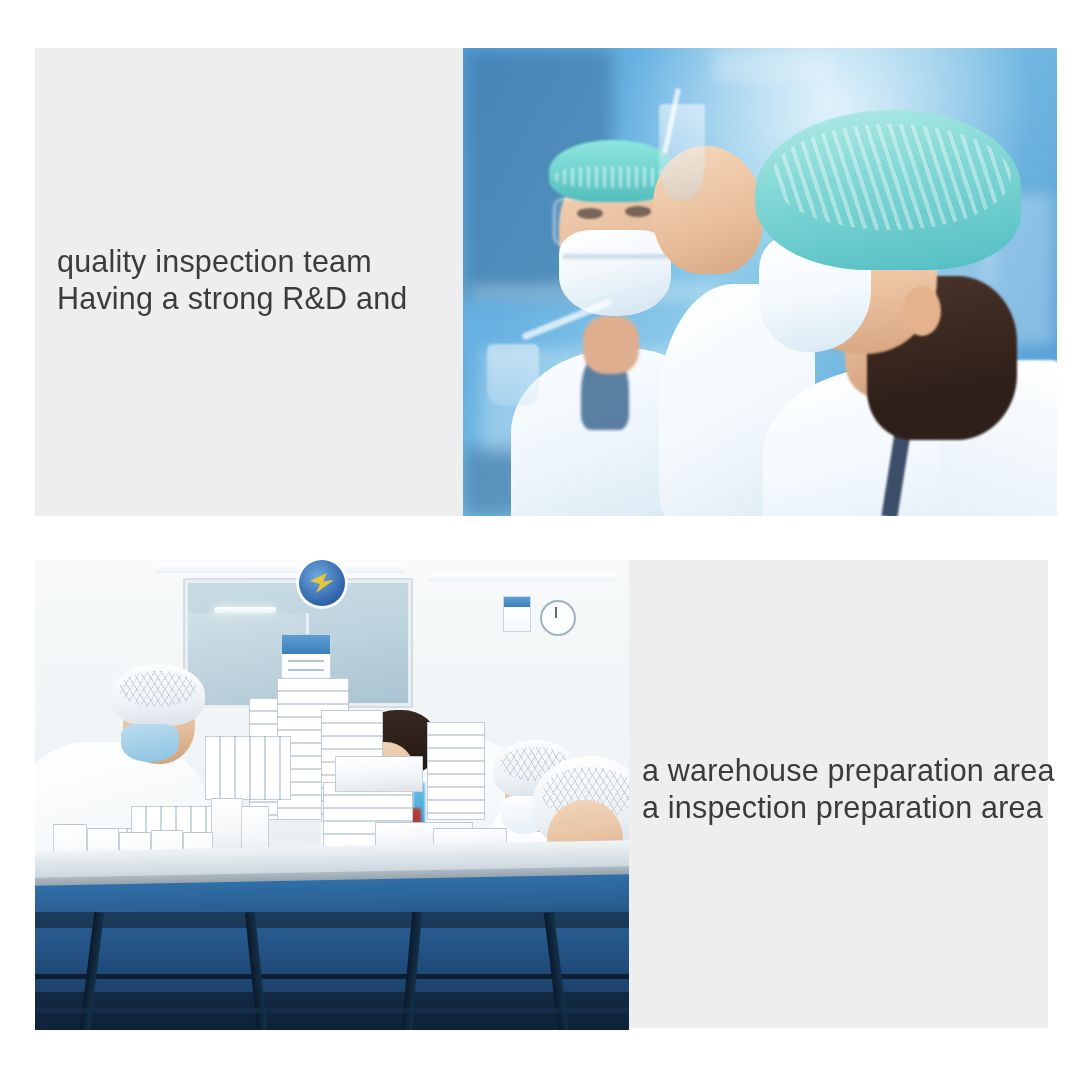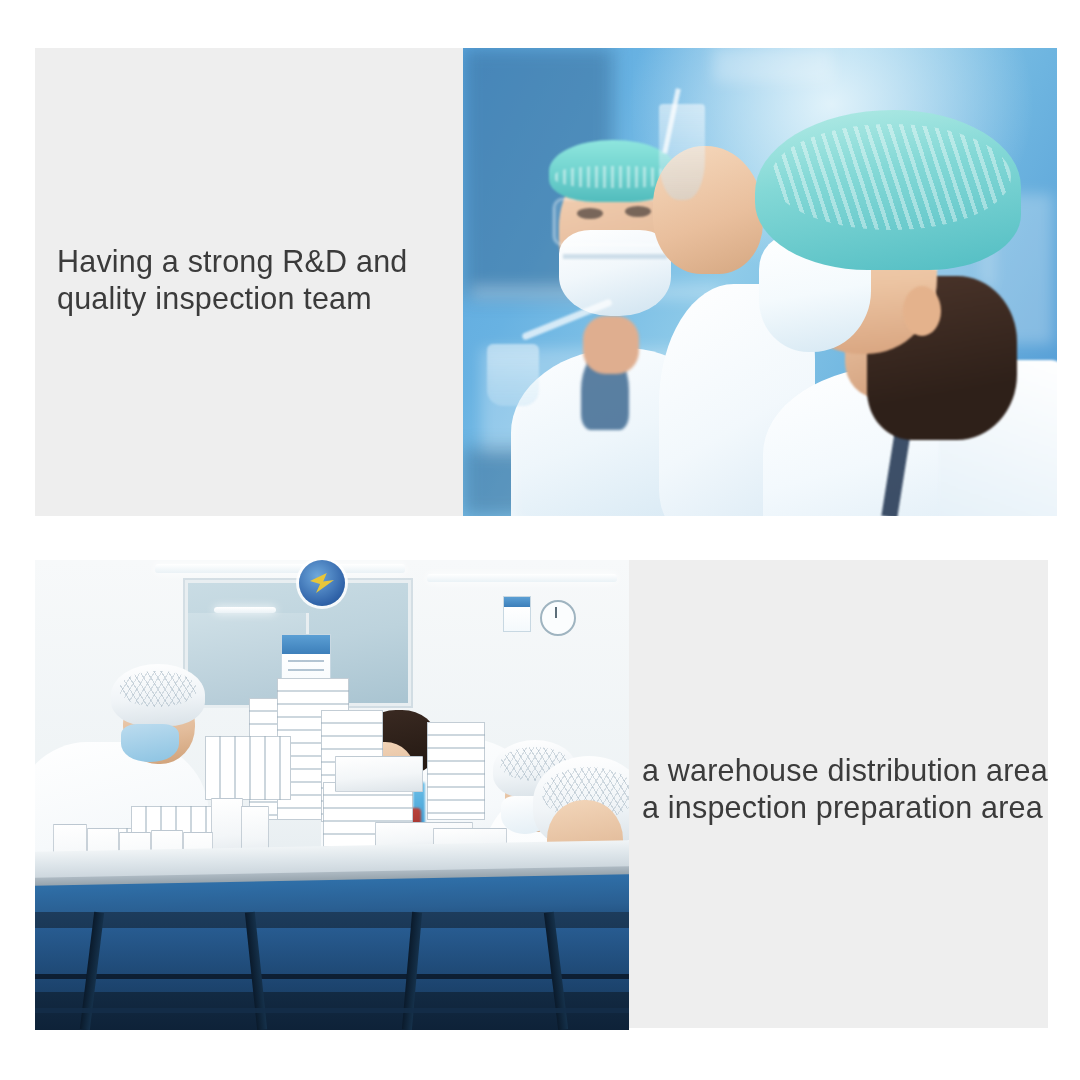--- a/index.html
+++ b/index.html
@@ -500,22 +500,22 @@
   <div class="wB-neck"></div>
   <div class="wB-hair"></div>
   <div class="wB-head"></div>
   <div class="wB-mask"></div>
   <div class="wB-strap"></div>
   <div class="wB-ear"></div>
   <div class="wB-cap"></div>
 </div>
 
 <div class="caption" id="top-caption">
+  <span class="line">quality inspection team</span>
   <span class="line">Having a strong R&amp;D and</span>
-  <span class="line">quality inspection team</span>
 </div>
 
 <div class="panel gray-panel" id="bot-gray"></div>
 
 <div class="photo" id="bot-photo">
   <div class="wh-bg"></div>
   <div class="wh-wall"></div>
 
   <div class="wh-tube" style="left:120px; top:4px;  width:250px; height:9px;"></div>
   <div class="wh-tube" style="left:392px; top:14px; width:190px; height:8px;"></div>
@@ -604,15 +604,15 @@
     <div class="under-rail" style="top:62px;"></div>
     <div class="under-leg" style="left:52px;  top:0;   width:10px;  height:118px; transform:rotate(7deg);"></div>
     <div class="under-leg" style="left:216px; top:0;   width:10px;  height:118px; transform:rotate(-6deg);"></div>
     <div class="under-leg" style="left:372px; top:0;   width:10px;  height:118px; transform:rotate(5deg);"></div>
     <div class="under-leg" style="left:516px; top:0;   width:10px;  height:118px; transform:rotate(-7deg);"></div>
     <div class="under-rail" style="top:96px; background:rgba(20,45,72,.9);"></div>
   </div>
 </div>
 
 <div class="caption" id="bot-caption">
-  <span class="line">a warehouse distribution area</span>
+  <span class="line">a warehouse preparation area</span>
   <span class="line">a inspection preparation area</span>
 </div>
 
 </body></html>

